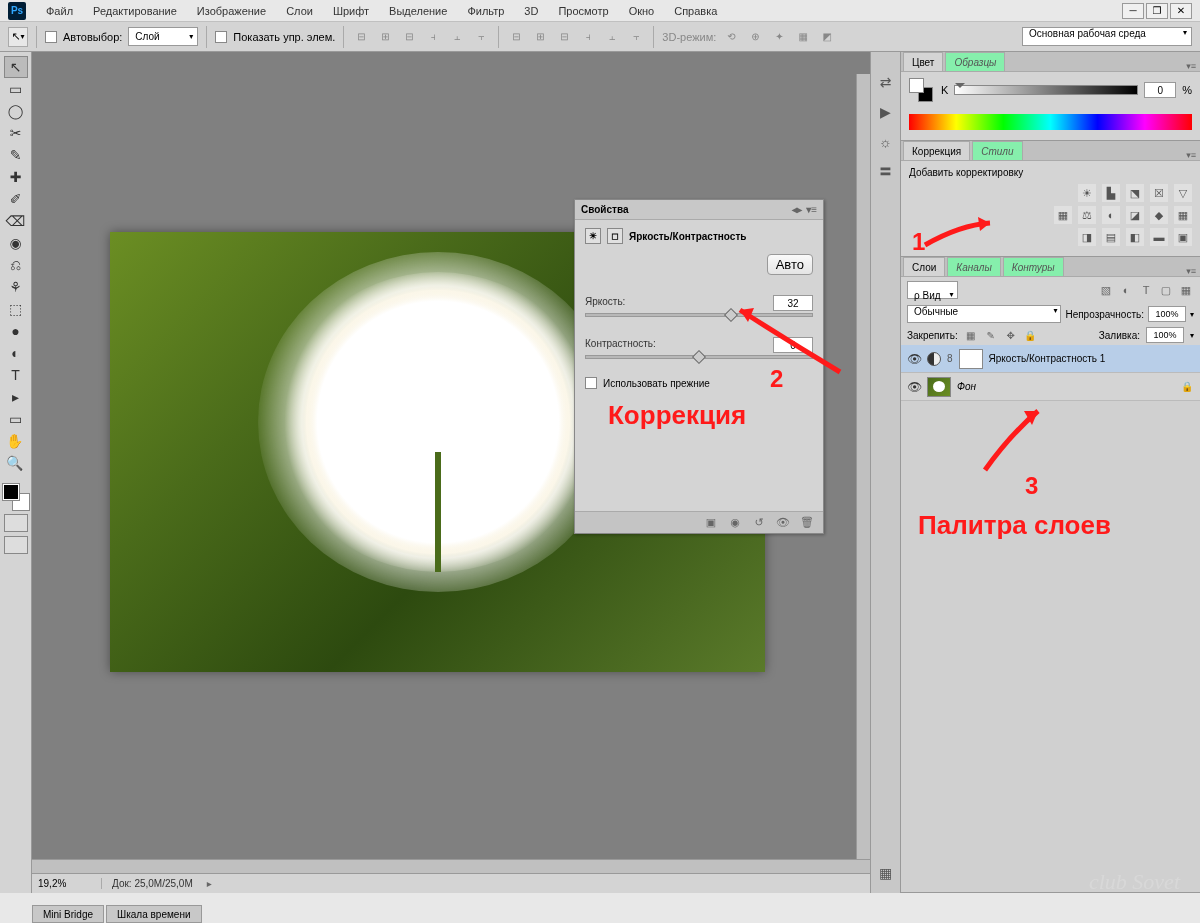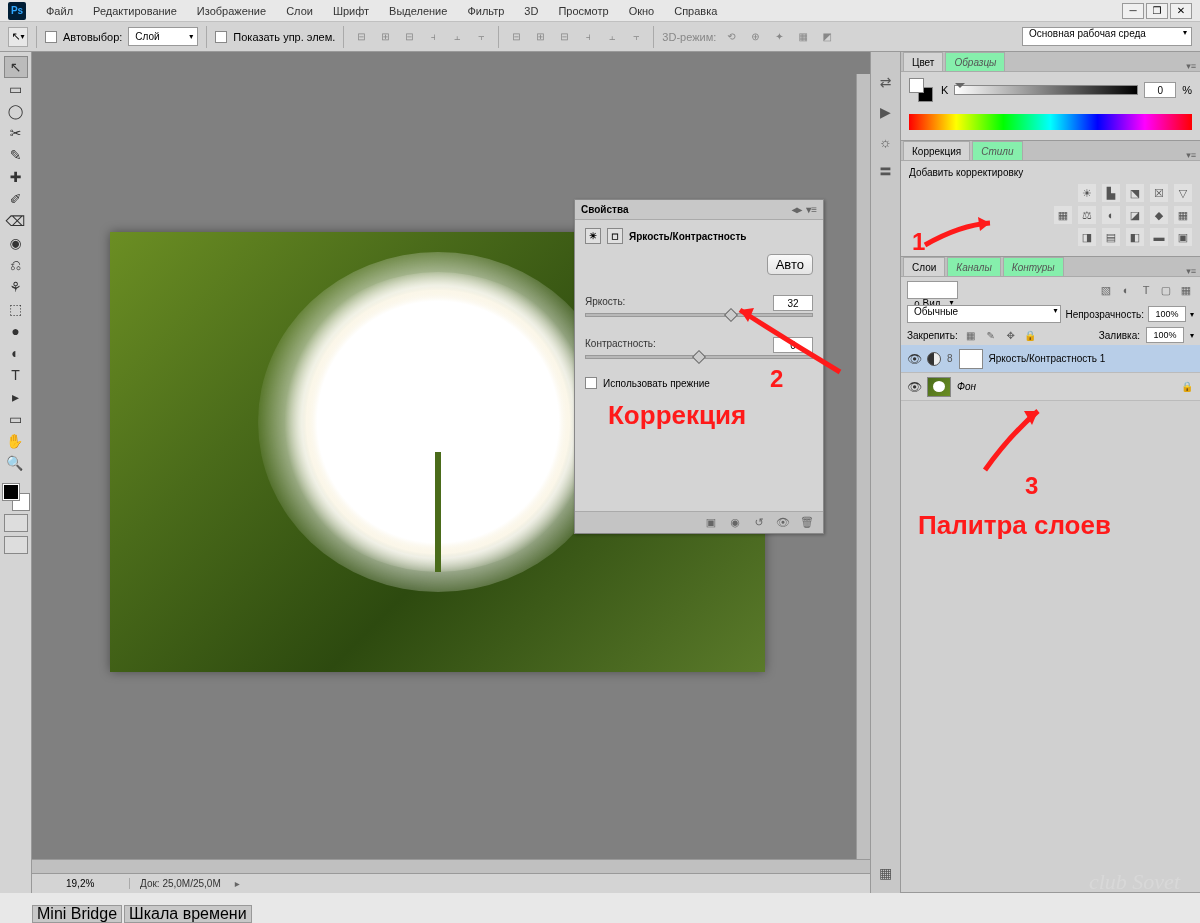--- a/index.html
+++ b/index.html
@@ -89,21 +89,21 @@
 .hue-bar { height: 16px; margin: 12px 0 4px; background: linear-gradient(to right, red, yellow, lime, cyan, blue, magenta, red); }
 
 
 .adj-label { font-size: 10px; margin-bottom: 6px; }
 .adj-row { display: flex; gap: 6px; justify-content: flex-end; margin-bottom: 4px; }
 .adj-icon { width: 18px; height: 18px; background: #e0e0e0; border: none; color: #555; display: flex; align-items: center; justify-content: center; font-size: 11px; cursor: pointer; }
 
 
 .layers-body { background: #d4d4d4; }
 .layers-top { padding: 4px 6px; display: flex; align-items: center; gap: 4px; }
-.kind-sel { height: 18px; border: 1px solid #999; background: white; padding: 16px 16px 0 6px; font-size: 10px; position: relative; }
+.kind-sel { height: 18px; border: 1px solid #999; background: white; padding: 8px 16px 0 6px; font-size: 10px; position: relative; }
 .kind-sel::after { content: "▾"; position: absolute; right: 3px; font-size: 8px; }
 .layer-icons { margin-left: auto; display: flex; gap: 4px; }
 .licon { width: 16px; height: 14px; color: #666; font-size: 11px; display: flex; align-items: center; justify-content: center; cursor: pointer; }
 .layers-blend-row { padding: 2px 6px; display: flex; align-items: center; gap: 4px; font-size: 10px; }
 .blend-sel { flex: 1; height: 18px; border: 1px solid #999; background: white; padding: 0 16px 0 6px; position: relative; font-size: 10px; }
 .blend-sel::after { content: "▾"; position: absolute; right: 3px; font-size: 8px; }
 .pct-input { width: 38px; height: 16px; border: 1px solid #999; background: white; font-size: 9px; text-align: center; }
 .lock-row { padding: 2px 6px; display: flex; align-items: center; gap: 6px; font-size: 10px; justify-content: center; }
 .lock-row .lk { width: 14px; height: 14px; color: #666; font-size: 10px; display: flex; align-items: center; justify-content: center; }
 .layer-list { background: #d4d4d4; }
@@ -112,26 +112,26 @@
 .eye { width: 14px; font-size: 12px; color: #333; }
 .layer-thumb { width: 24px; height: 20px; border: 1px solid #888; background: white; }
 .layer-thumb.img { background: linear-gradient(135deg,#4a6b1a,#6b8e23); position: relative; }
 .layer-thumb.img::after { content:""; position:absolute; top:3px; left:5px; width:12px; height:11px; background:white; border-radius:50%; }
 .adj-circle { width: 14px; height: 14px; border: 1px solid #555; border-radius: 50%; background: linear-gradient(90deg,#333 50%,#eee 50%); }
 .link-icon { font-size: 10px; color: #555; }
 .lock-badge { margin-left: auto; font-size: 10px; color: #666; }
 
 
 .statusbar { height: 20px; background: #d4d4d4; border-top: 1px solid #999; display: flex; align-items: center; font-size: 10px; }
-.statusbar .zoom { width: 70px; border-right: 1px solid #aaa; padding: 0 6px; margin-left: 28px; }
+.statusbar .zoom { width: 70px; border-right: 1px solid #aaa; padding: 0 6px; }
 .statusbar .doc { padding: 0 10px; color: #333; }
 
 
 .bottom-tabs { position: absolute; bottom: 0; left: 32px; height: 18px; display: flex; }
-.btab { padding: 0 4px; background: #c8c8c8; border: 1px solid #999; font-size: 16px; display: flex; align-items: center; margin-right: 2px; }
+.btab { padding: 0 10px; background: #c8c8c8; border: 1px solid #999; font-size: 10px; display: flex; align-items: center; margin-right: 2px; }
 
 
 .anno { position: absolute; color: #ff1a1a; font-weight: bold; font-size: 24px; pointer-events: none; }
 .anno-big { font-size: 26px; }
 .arrow { position: absolute; pointer-events: none; }
 
 .scrollbar-h { position: absolute; bottom: 20px; left: 0; right: 0; height: 14px; background: #c0c0c0; border-top: 1px solid #999; }
 .scrollbar-v { position: absolute; top: 22px; right: 0; bottom: 34px; width: 14px; background: #c0c0c0; border-left: 1px solid #999; }
 
 .watermark { position: absolute; right: 20px; bottom: 28px; font-family: cursive; font-size: 22px; color: rgba(255,255,255,.18); font-style: italic; }

